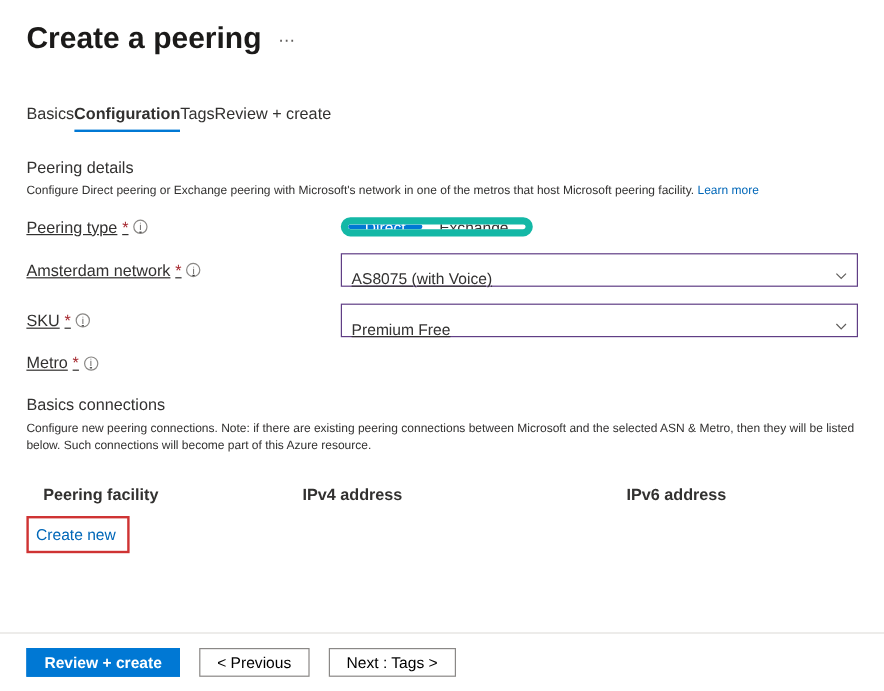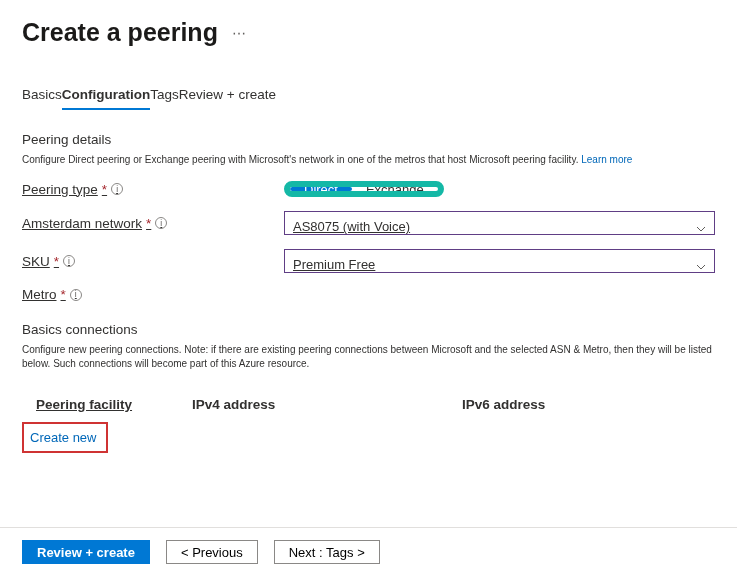--- a/index.html
+++ b/index.html
@@ -36,32 +36,32 @@
 
     .pill-group {
       display: inline-flex; border: 6px solid #14b8a6; border-radius: 12px; overflow: hidden;
       height: 16px;
     }
     .pill { padding: 2px 14px; font-size: 13px; display: flex; align-items: center; cursor: pointer; }
     .pill.selected { background: #0078d4; color: #fff; border-radius: 11px; }
 
     .select {
       flex: 1; height: 24px; border: 1px solid #603e85;
-      display: flex; align-items: flex-end; justify-content: space-between;
-      padding: 0 8px; font-size: 13px; color: #323130; cursor: pointer;
+      display: flex; align-items: flex-start; justify-content: space-between;
+      padding: 13px 8px; font-size: 13px; color: #323130; cursor: pointer;
       background: #fff;
     }
     .chevron {
       width: 10px; height: 10px; display: inline-block;
     }
     .chevron svg { display: block; }
 
     .table-head { display: flex; margin-top: 26px; padding-left: 14px; }
     .th { font-weight: 600; font-size: 13.5px; }
-    .th1 { width: 156px; text-decoration: underline; }
+    .th1 { width: 216px; }
     .th2 { width: 270px; }
     .th3 { flex: 1; }
 
     .create-new-box {
       display: inline-block; margin-top: 10px; padding: 6px 10px 6px 6px;
       border: 2px solid #cf3333;
     }
     .create-new-box .link { font-size: 13px; }
 
     .footer {

